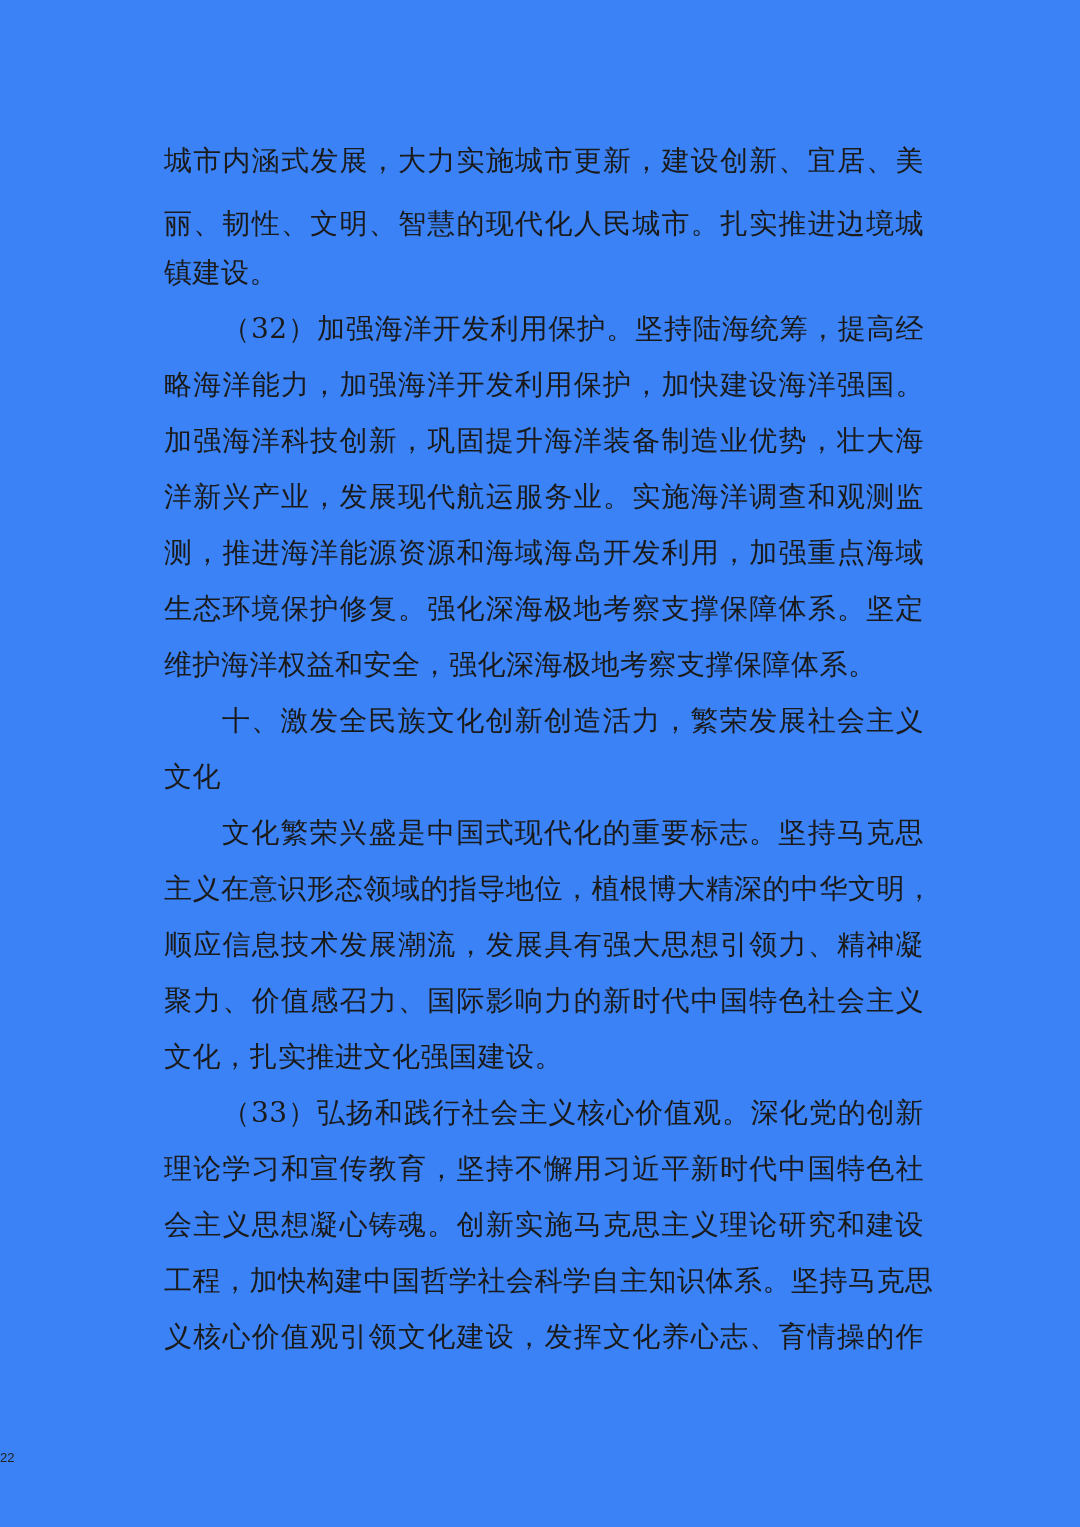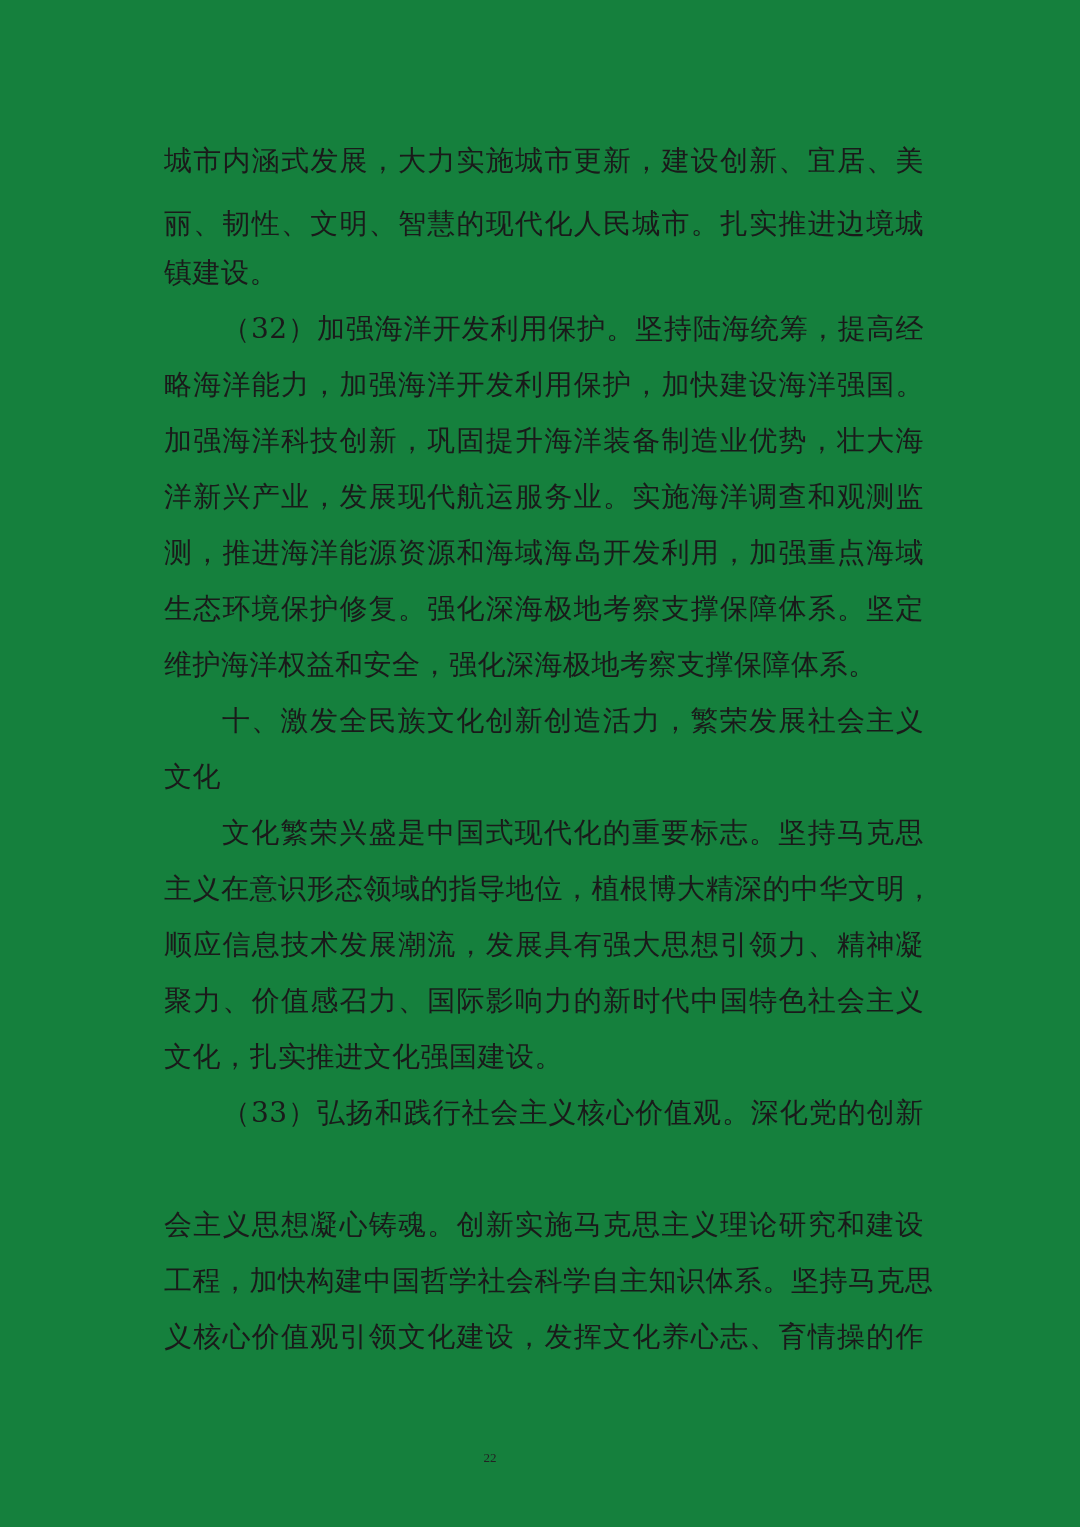--- a/index.html
+++ b/index.html
@@ -13,21 +13,21 @@
       position: relative;
       overflow: hidden;
       font-family: "DejaVu Serif", "Liberation Serif", serif;
       color: #1a1a1a;
     }
     .page {
       position: absolute;
       left: 0; top: 0;
       width: 1080px;
       height: 1527px;
-      background: #15803d;
+      background: #3b82f6;
     }
     .line {
       position: absolute;
       left: 164px;
       width: 760px;
       height: 40px;
       font-size: 28px;
       line-height: 40px;
       white-space: nowrap;
       letter-spacing: 0.5px;
@@ -39,22 +39,21 @@
     }
     .line.indent {
       left: 222px;
       width: 702px;
     }
     .page-number {
       position: absolute;
       top: 1450px;
       left: 0;
       width: 980px;
-      text-align: center;
-      font-family: Liberation Serif, serif;
+      font-family: Liberation Sans, sans-serif;
       font-size: 13px;
       color: #222;
     }
   </style>
 </head>
 <body>
 
 <div class="page">
 
   <div class="line" style="top:141px">城市内涵式发展，大力实施城市更新，建设创新、宜居、美</div>
@@ -72,18 +71,19 @@
   <div class="line indent" style="top:701px">十、激发全民族文化创新创造活力，繁荣发展社会主义</div>
   <div class="line indent" style="top:813px">文化繁荣兴盛是中国式现代化的重要标志。坚持马克思</div>
 
   <div class="line last" style="top:757px">文化</div>
   <div class="line" style="top:869px">主义在意识形态领域的指导地位，植根博大精深的中华文明，</div>
   <div class="line" style="top:925px">顺应信息技术发展潮流，发展具有强大思想引领力、精神凝</div>
   <div class="line" style="top:981px">聚力、价值感召力、国际影响力的新时代中国特色社会主义</div>
   <div class="line last" style="top:1037px">文化，扎实推进文化强国建设。</div>
 
   <div class="line indent" style="top:1093px">（33）弘扬和践行社会主义核心价值观。深化党的创新</div>
+  <div class="line" style="top:1149px">理论学习和宣传教育，坚持不懈用习近平新时代中国特色社</div>
   <div class="line" style="top:1205px">会主义思想凝心铸魂。创新实施马克思主义理论研究和建设</div>
   <div class="line" style="top:1261px">工程，加快构建中国哲学社会科学自主知识体系。坚持马克思</div>
   <div class="line" style="top:1317px">义核心价值观引领文化建设，发挥文化养心志、育情操的作</div>
 
   <div class="page-number">22</div>
 </div>
 
 </body></html>

